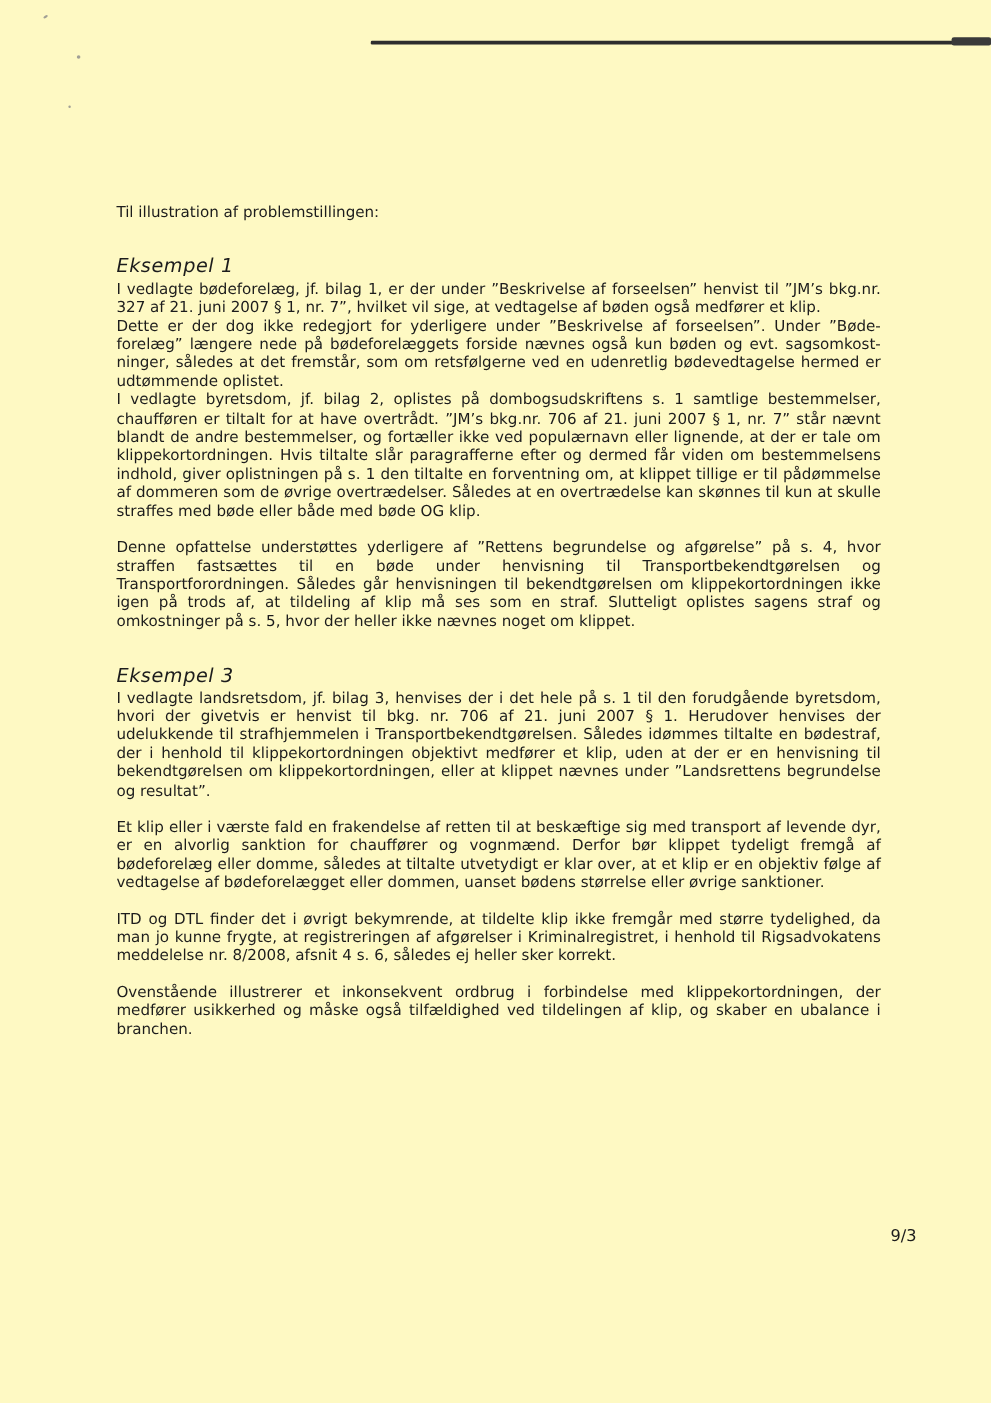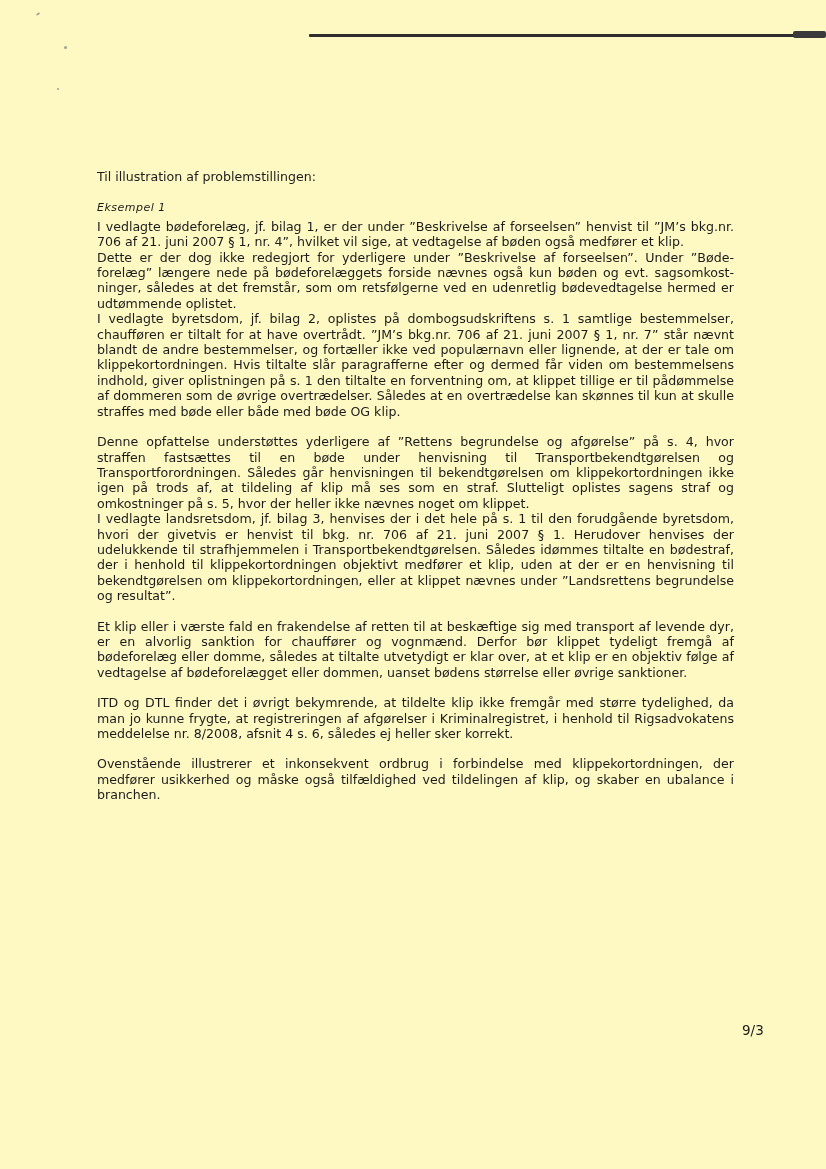--- a/index.html
+++ b/index.html
@@ -32,22 +32,22 @@
   
   .content {
     position:absolute; left:97px; top:169px; width:637px;
     font-size:12.6px; line-height:15.4px;
     color:#1c1c1c;
     -webkit-hyphens:auto; hyphens:auto;
   }
   .intro { margin-bottom:0; }
   .heading {
     font-style:italic; font-weight:normal;
-    font-size:11px; letter-spacing:.5px;
-    margin-top:16px; margin-bottom:3px;
+    font-size:16px; letter-spacing:.5px;
+    margin-top:30px; margin-bottom:3px;
   }
   .para { text-align:justify; }
   .para.gap { margin-top:15px; }
 
   .page-number {
     position:absolute; left:742px; top:1022px;
     font-size:13.5px; color:#1c1c1c;
   }
 </style>
 </head>
@@ -59,26 +59,27 @@
   <div class="scan-blob"></div>
   <span class="speck s1"></span>
   <span class="speck s2"></span>
   <span class="speck s3"></span>
 
   <div class="content">
 
     <p class="intro">Til illustration af problemstillingen:</p>
 
     <h3 class="heading">Eksempel 1</h3>
-    <p class="para">I vedlagte bødeforelæg, jf. bilag 1, er der under ”Beskrivelse af forseelsen” henvist til ”JM’s bkg.nr. 706 af 21. juni 2007 § 1, nr. 4”, hvilket vil sige, at vedtagelse af bøden også medfører et klip.</p>
+    <p class="para">I vedlagte bødeforelæg, jf. bilag 1, er der under ”Beskrivelse af forseelsen” henvist til ”JM’s bkg.nr. 327 af 21. juni 2007 § 1, nr. 7”, hvilket vil sige, at vedtagelse af bøden også medfører et klip.</p>
     <p class="para">Dette er der dog ikke redegjort for yderligere under ”Beskrivelse af forseelsen”. Under ”Bøde-forelæg” længere nede på bødeforelæggets forside nævnes også kun bøden og evt. sagsomkost-ninger, således at det fremstår, som om retsfølgerne ved en udenretlig bødevedtagelse hermed er udtømmende oplistet.</p>
 
     <p class="para">I vedlagte byretsdom, jf. bilag 2, oplistes på dombogsudskriftens s. 1 samtlige bestemmelser, chaufføren er tiltalt for at have overtrådt. ”JM’s bkg.nr. 706 af 21. juni 2007 § 1, nr. 7” står nævnt blandt de andre bestemmelser, og fortæller ikke ved populærnavn eller lignende, at der er tale om klippekortordningen. Hvis tiltalte slår paragrafferne efter og dermed får viden om bestemmelsens indhold, giver oplistningen på s. 1 den tiltalte en forventning om, at klippet tillige er til pådømmelse af dommeren som de øvrige overtrædelser. Således at en overtrædelse kan skønnes til kun at skulle straffes med bøde eller både med bøde OG klip.</p>
     <p class="para gap">Denne opfattelse understøttes yderligere af ”Rettens begrundelse og afgørelse” på s. 4, hvor straffen fastsættes til en bøde under henvisning til Transportbekendtgørelsen og Transportforordningen. Således går henvisningen til bekendtgørelsen om klippekortordningen ikke igen på trods af, at tildeling af klip må ses som en straf. Slutteligt oplistes sagens straf og omkostninger på s. 5, hvor der heller ikke nævnes noget om klippet.</p>
 
+    <h3 class="heading">Eksempel 3</h3>
     <p class="para">I vedlagte landsretsdom, jf. bilag 3, henvises der i det hele på s. 1 til den forudgående byretsdom, hvori der givetvis er henvist til bkg. nr. 706 af 21. juni 2007 § 1. Herudover henvises der udelukkende til strafhjemmelen i Transportbekendtgørelsen. Således idømmes tiltalte en bødestraf, der i henhold til klippekortordningen objektivt medfører et klip, uden at der er en henvisning til bekendtgørelsen om klippekortordningen, eller at klippet nævnes under ”Landsrettens begrundelse og resultat”.</p>
     <p class="para gap">Et klip eller i værste fald en frakendelse af retten til at beskæftige sig med transport af levende dyr, er en alvorlig sanktion for chauffører og vognmænd. Derfor bør klippet tydeligt fremgå af bødeforelæg eller domme, således at tiltalte utvetydigt er klar over, at et klip er en objektiv følge af vedtagelse af bødeforelægget eller dommen, uanset bødens størrelse eller øvrige sanktioner.</p>
     <p class="para gap">ITD og DTL finder det i øvrigt bekymrende, at tildelte klip ikke fremgår med større tydelighed, da man jo kunne frygte, at registreringen af afgørelser i Kriminalregistret, i henhold til Rigsadvokatens meddelelse nr. 8/2008, afsnit 4 s. 6, således ej heller sker korrekt.</p>
     <p class="para gap">Ovenstående illustrerer et inkonsekvent ordbrug i forbindelse med klippekortordningen, der medfører usikkerhed og måske også tilfældighed ved tildelingen af klip, og skaber en ubalance i branchen.</p>
 
   </div>
 
   <div class="page-number">9/3</div>
 
 </div>

